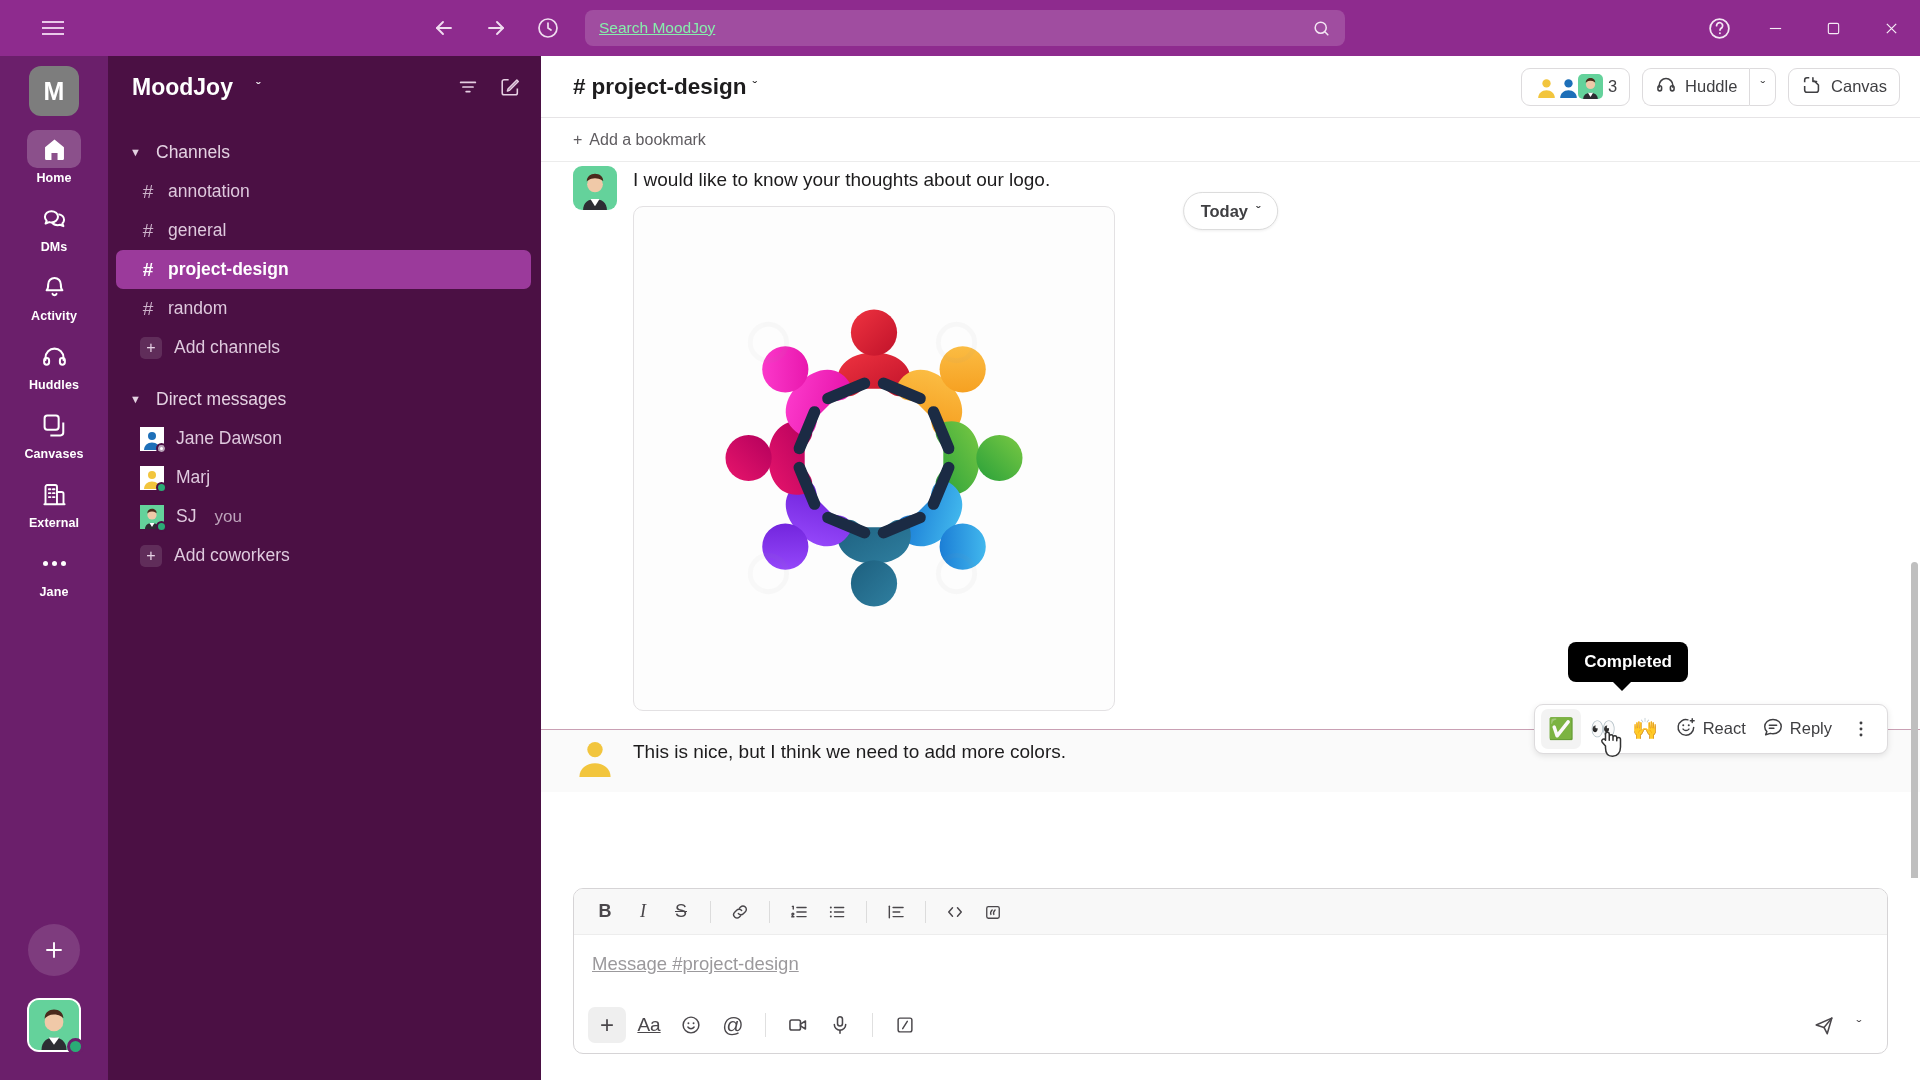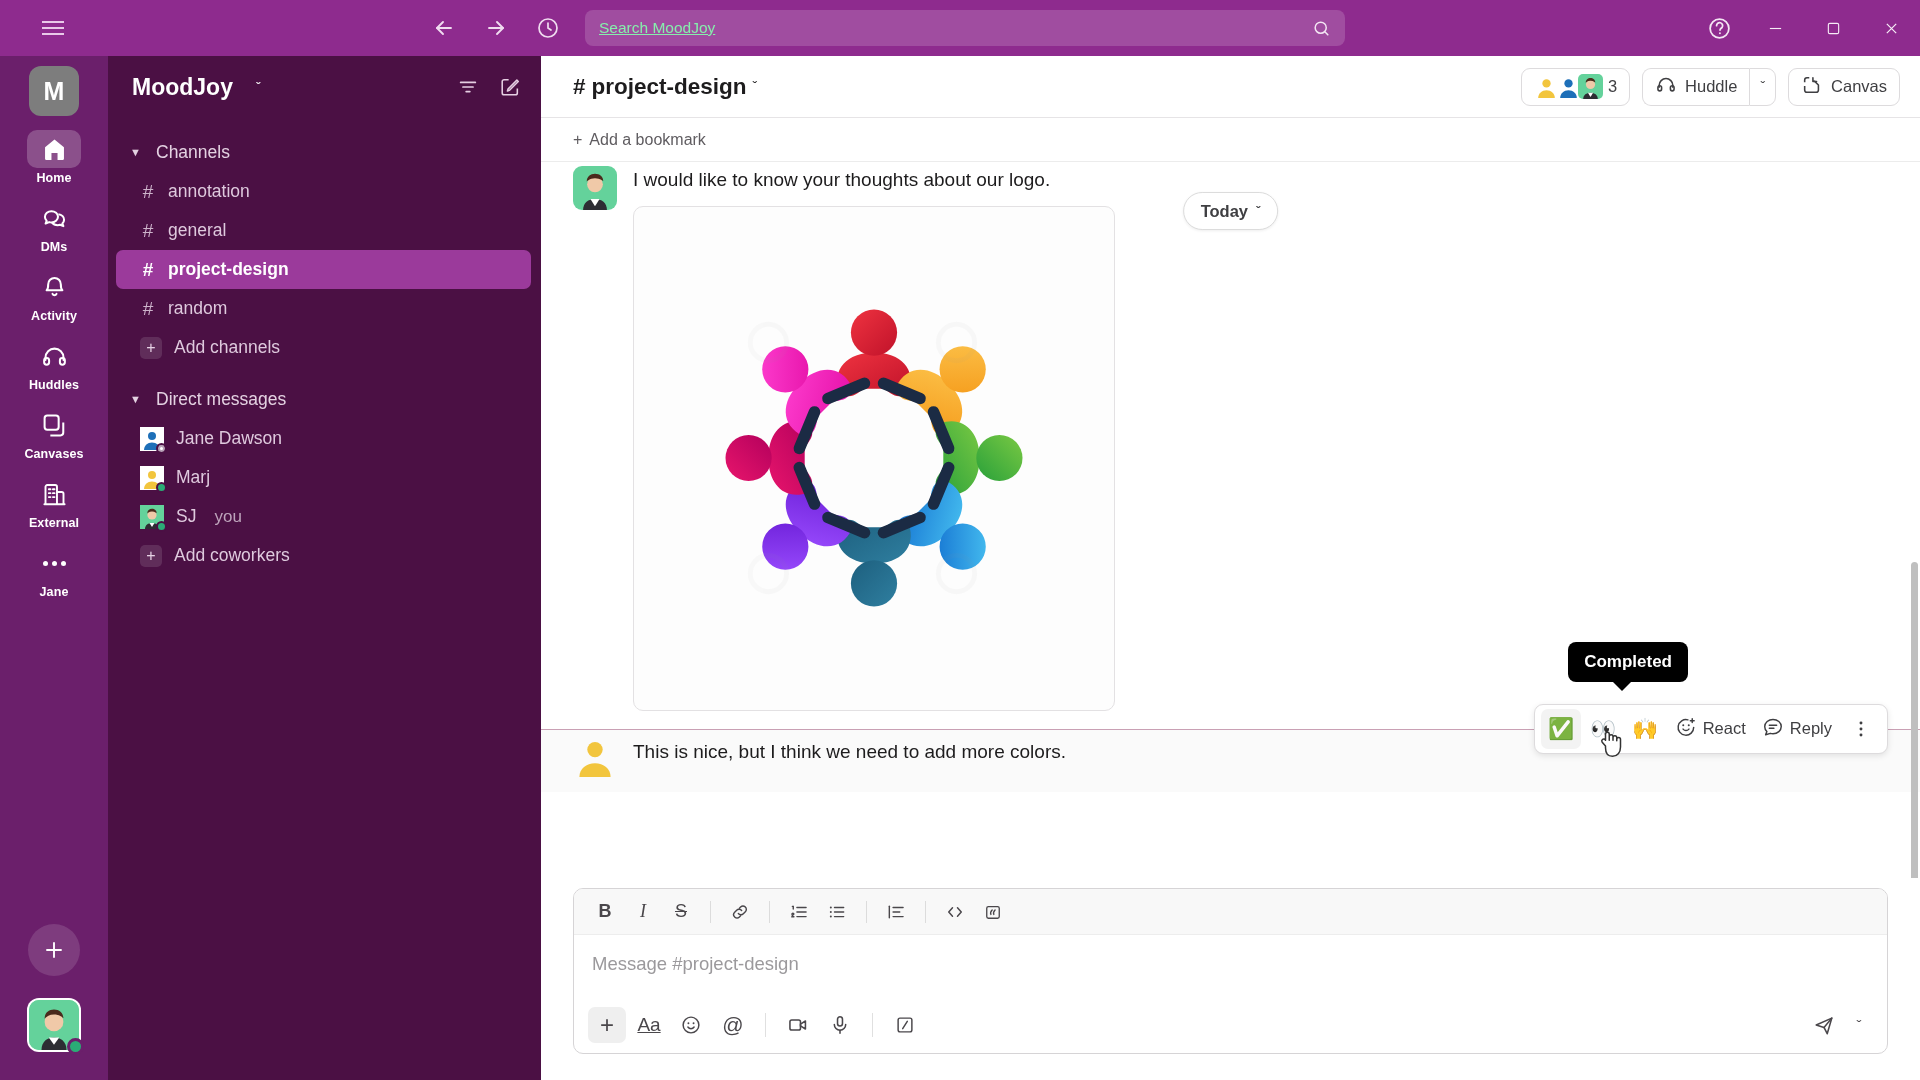--- a/index.html
+++ b/index.html
@@ -268,21 +268,21 @@
     padding: 0 14px; background:#f8f8f8; border-bottom:1px solid #ededed;
   }
   .fmt-btn {
     width: 34px;height:32px;border-radius:5px;display:flex;align-items:center;justify-content:center;
     color:#4a474b; cursor:pointer; font-size: 18px;
   }
   .fmt-btn svg { width: 20px;height:20px; }
   .fmt-sep { width:1px;height:22px;background:#dcdcdc;margin:0 8px; }
   .composer-input {
     min-height: 62px; padding: 18px 18px 6px 18px;
-    font-size: 18.5px; color:#9b999c;
+    font-size: 18.5px; color:#9b999c;text-decoration:underline;
   }
   .composer-actions {
     height: 56px; display:flex; align-items:center; padding: 0 14px; gap: 4px;
   }
   .ca-btn {
     width: 38px;height:36px;border-radius:7px;display:flex;align-items:center;justify-content:center;
     color:#4a474b;cursor:pointer;
   }
   .ca-btn svg { width:22px;height:22px; }
   .ca-btn.hl { background:#efefef; }

